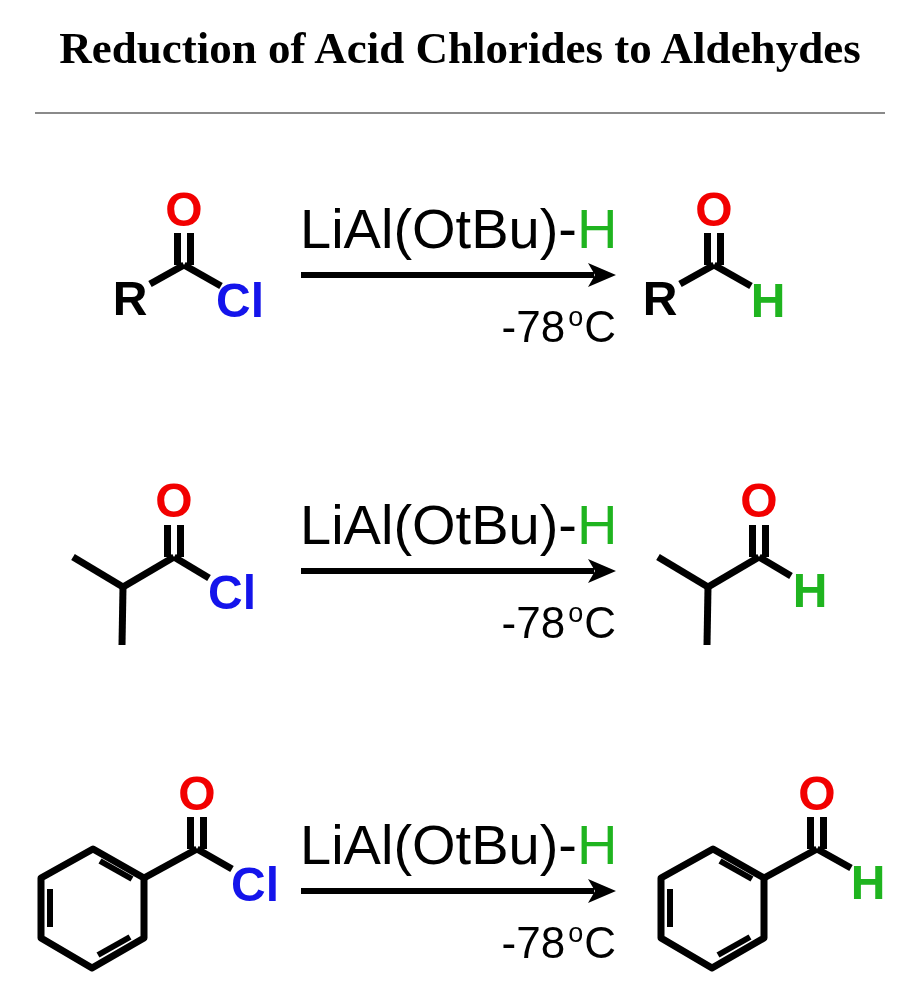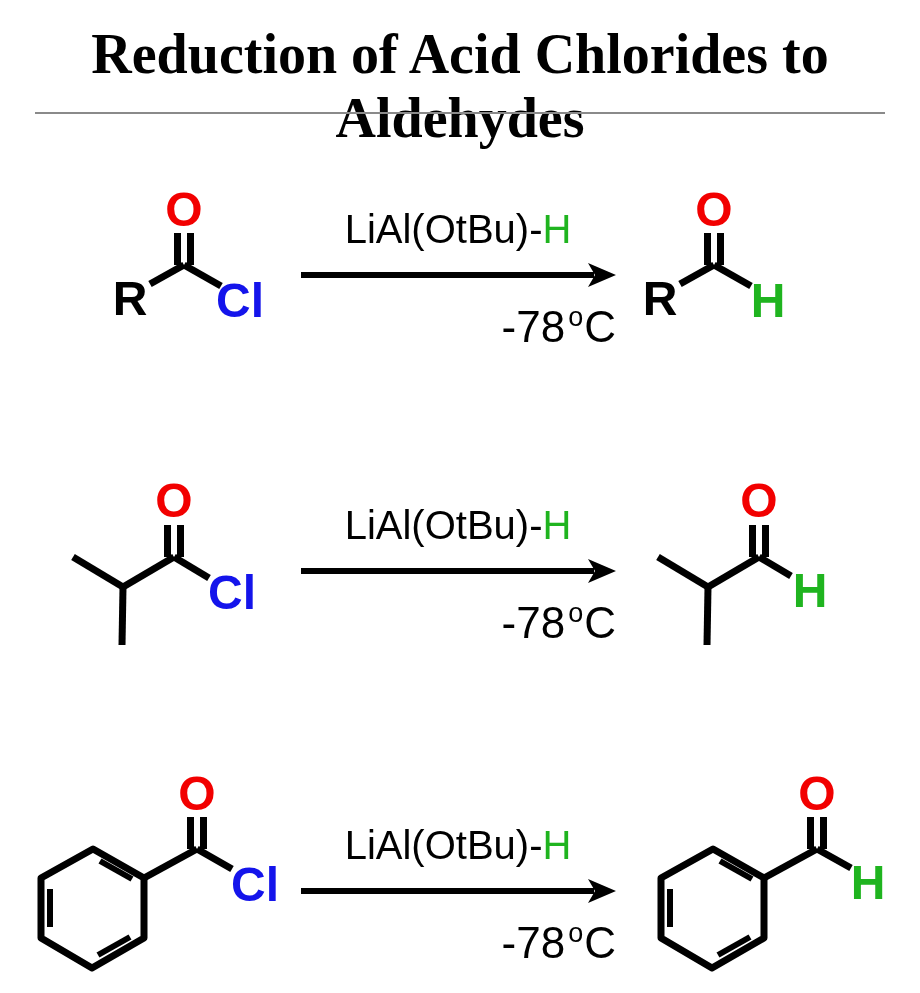--- a/index.html
+++ b/index.html
@@ -1,29 +1,29 @@
 <!DOCTYPE html>
 <html><head>
 <meta charset="utf-8">
 <style>
   html,body{margin:0;padding:0;background:#ffffff;}
   .canvas{position:relative;width:920px;height:993px;background:#ffffff;overflow:hidden;
           font-family:"Liberation Sans",sans-serif;}
   .title{position:absolute;top:22px;left:0;width:100%;margin:0;text-align:center;
-         font-family:"Liberation Serif",serif;font-weight:bold;font-size:56px;color:#000;}
+         font-family:"Liberation Serif",serif;font-weight:bold;font-size:45px;color:#000;}
   .divider{position:absolute;left:35px;top:112px;width:850px;height:2px;background:#8a8a8a;}
   .struct{position:absolute;overflow:visible;}
   .bond{stroke:#000;stroke-width:7;stroke-linecap:butt;fill:none;}
   .bond-inner{stroke:#000;stroke-width:6;stroke-linecap:butt;fill:none;}
   .ring{fill:none;stroke:#000;stroke-width:7;stroke-linejoin:round;}
   .atom{font-family:"Liberation Sans",sans-serif;font-size:48px;font-weight:bold;
         text-anchor:middle;fill:#000;}
   .rxn-mid{position:absolute;width:316px;height:152px;}
   .reagent{position:absolute;top:0;left:0;width:100%;text-align:center;
-           font-size:40px;line-height:46px;color:#000;white-space:nowrap;}
+           font-size:56px;line-height:46px;color:#000;white-space:nowrap;}
   .arrow-svg{position:absolute;left:0;top:56px;display:block;}
   .arrow-line{stroke:#000;stroke-width:6;}
   .arrow-head{fill:#000;stroke:none;}
   .temp{position:absolute;top:96px;left:0;width:100%;text-align:right;
         font-size:44px;line-height:50px;color:#000;white-space:nowrap;}
   .temp sup{font-size:27px;vertical-align:super;line-height:0;margin:0 1px 0 3px;}
 </style>
 </head>
 <body>
 

